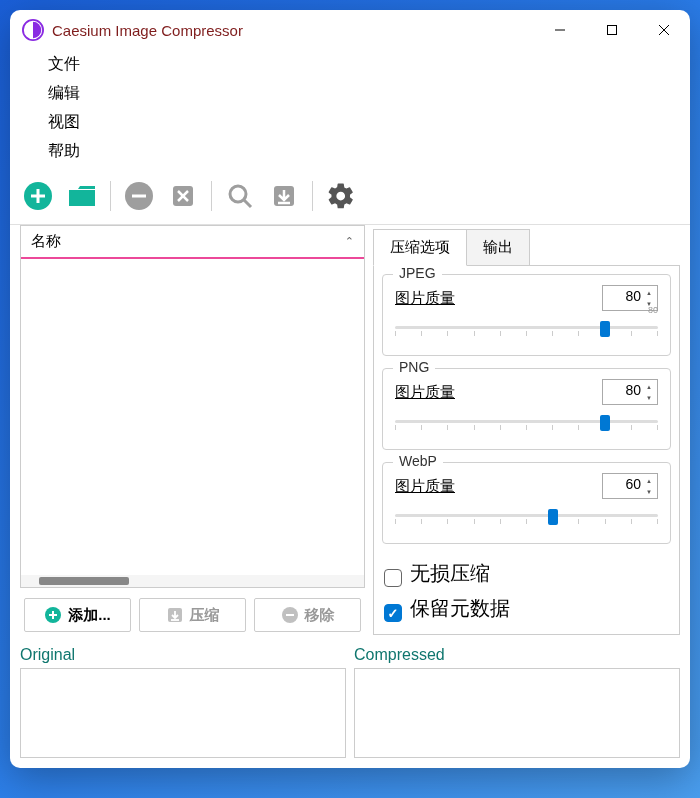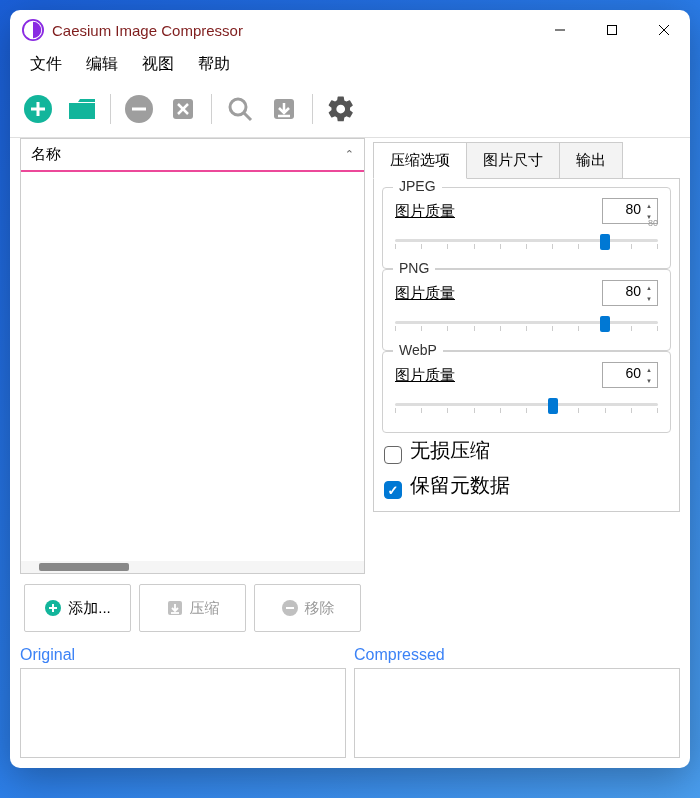--- a/index.html
+++ b/index.html
@@ -4,63 +4,63 @@
 <style>
 * { margin: 0; padding: 0; box-sizing: border-box; font-family: "Segoe UI", "Microsoft YaHei", sans-serif; }
 body { background: linear-gradient(135deg, #1a5fd8 0%, #2b7de8 50%, #4a9eef 100%); width: 700px; height: 798px; overflow: hidden; padding: 10px 10px 30px 10px; }
 .window { background: #fff; width: 100%; height: 100%; border-radius: 10px; overflow: hidden; display: flex; flex-direction: column; box-shadow: 0 10px 40px rgba(0,0,0,0.3); }
 .titlebar { display: flex; align-items: center; padding: 8px 0 8px 12px; height: 40px; }
 .titlebar .app-icon { width: 22px; height: 22px; margin-right: 8px; }
 .titlebar .title { font-size: 15px; color: #7f1d1d; flex: 1; }
 .winbtns { display: flex; }
 .winbtn { width: 52px; height: 40px; display: flex; align-items: center; justify-content: center; cursor: pointer; }
 .winbtn svg { width: 12px; height: 12px; }
-.menubar { display: flex; padding: 2px 10px 8px 10px; gap: 4px; }
+.menubar { display: flex; padding: 2px 10px 8px 28px; gap: 4px; flex-direction: column; }
 .menuitem { font-size: 16px; color: #000; padding: 2px 10px; cursor: pointer; }
 .toolbar { display: flex; align-items: center; padding: 6px 10px 10px 10px; gap: 8px; border-bottom: 1px solid #e0e0e0; }
 .toolbtn { width: 36px; height: 36px; display: flex; align-items: center; justify-content: center; cursor: pointer; border-radius: 4px; }
 .tooldiv { width: 1px; height: 30px; background: #d0d0d0; margin: 0 2px; }
 .main { flex: 1; display: flex; overflow: hidden; }
 .leftpane { width: 355px; display: flex; flex-direction: column; padding: 0 0 0 10px; }
 .filelist { flex: 1; border: 1px solid #ccc; background: #fff; display: flex; flex-direction: column; }
 .listheader { display: flex; align-items: center; padding: 6px 10px; border-bottom: 2px solid #ec4899; font-size: 15px; }
 .listheader .colname { flex: 1; }
 .listheader .sortind { font-size: 11px; color: #666; }
 .listbody { flex: 1; }
 .listscroll { height: 12px; background: #f5f5f5; position: relative; }
 .listscroll .thumb { position: absolute; left: 18px; width: 90px; height: 8px; background: #888; top: 2px; border-radius: 2px; }
 .actionrow { display: flex; gap: 8px; padding: 10px 4px 10px 4px; }
-.actionbtn { flex: 1; height: 48px; border: 1px solid #ccc; background: #fff; display: flex; align-items: center; justify-content: center; gap: 6px; font-size: 15px; cursor: pointer; border-radius: 2px; }
+.actionbtn { flex: 1; height: 34px; border: 1px solid #ccc; background: #fff; display: flex; align-items: center; justify-content: center; gap: 6px; font-size: 15px; cursor: pointer; border-radius: 2px; font-weight: bold; }
 .actionbtn.disabled { color: #999; cursor: default; }
 .actionbtn .ico { display: inline-flex; }
 .rightpane { flex: 1; padding: 4px 10px 0 8px; display: flex; flex-direction: column; }
 .tabs { display: flex; }
 .tab { padding: 8px 16px; font-size: 15px; border: 1px solid #ccc; background: #f3f3f3; cursor: pointer; border-bottom: none; }
 .tab.active { background: #fff; border-bottom: 1px solid #fff; position: relative; z-index: 2; }
 .tab + .tab { border-left: none; }
 .tabcontent { border: 1px solid #ccc; padding: 8px; margin-top: -1px; }
-.group { border: 1px solid #d0d0d0; border-radius: 4px; padding: 10px 12px 18px 12px; margin-bottom: 0; position: relative; }
+.group { border: 1px solid #d0d0d0; border-radius: 4px; padding: 10px 12px 18px 12px; margin-bottom: 12px; position: relative; }
 .group .glabel { position: absolute; top: -10px; left: 10px; background: #fff; padding: 0 6px; font-size: 14px; color: #333; }
 .qrow { display: flex; align-items: center; justify-content: space-between; margin-bottom: 6px; }
 .qrow .qlabel { font-size: 15px; text-decoration: underline; }
 .qrow .qval { width: 56px; height: 26px; border: 1px solid #aaa; text-align: right; padding: 2px 16px 2px 6px; font-size: 14px; position: relative; background: #fff; }
 .qval .spinner { position: absolute; right: 1px; top: 1px; bottom: 1px; width: 14px; display: flex; flex-direction: column; }
 .qval .spinner div { flex: 1; font-size: 6px; color: #555; display: flex; align-items: center; justify-content: center; cursor: pointer; }
 .slider { position: relative; height: 20px; }
 .slider .track { position: absolute; top: 9px; left: 0; right: 0; height: 3px; background: #ddd; border-radius: 2px; }
 .slider .ticks { position: absolute; top: 14px; left: 0; right: 0; height: 5px; display: flex; justify-content: space-between; }
 .slider .ticks span { width: 1px; height: 5px; background: #ccc; }
 .slider .thumb { position: absolute; top: 4px; width: 10px; height: 16px; background: #0078d4; border-radius: 2px; cursor: pointer; transform: translateX(-50%); }
 .checkrow { display: flex; align-items: flex-end; gap: 8px; padding: 4px 2px; font-size: 20px; }
 .checkbox { width: 18px; height: 18px; border: 1.5px solid #666; border-radius: 4px; display: flex; align-items: center; justify-content: center; cursor: pointer; }
 .checkbox.checked { background: #0078d4; border-color: #0078d4; }
 .checkbox.checked::after { content: "✓"; color: #fff; font-size: 13px; font-weight: bold; }
 .previewrow { display: flex; gap: 8px; padding: 4px 10px 10px 10px; }
 .previewcol { flex: 1; display: flex; flex-direction: column; }
-.previewcol .plabel { font-size: 16px; color: #3b82f6; margin-bottom: 4px; }
+.previewcol .plabel { font-size: 16px; color: #0f766e; margin-bottom: 4px; }
 .previewbox { border: 1px solid #ccc; height: 90px; background: #fff; }
 .small-val { position: absolute; right: 0; top: -12px; font-size: 9px; color: #999; }
 </style>
 </head>
 <body>
 
 <div class="window">
   <div class="titlebar">
     <span class="app-icon">
       <svg viewBox="0 0 24 24">
@@ -187,21 +187,20 @@
               </svg>
             </span>
           <span>移除</span>
         </div>
       </div>
     </div>
 
     <div class="rightpane">
       <div class="tabs">
         <div class="tab active">压缩选项</div>
-        <div class="tab">图片尺寸</div>
         <div class="tab">输出</div>
       </div>
       <div class="tabcontent">
 
         <div class="group">
           <div class="glabel">JPEG</div>
           <div class="qrow">
             <span class="qlabel">图片质量</span>
             <div class="qval">
               <span>80</span>

